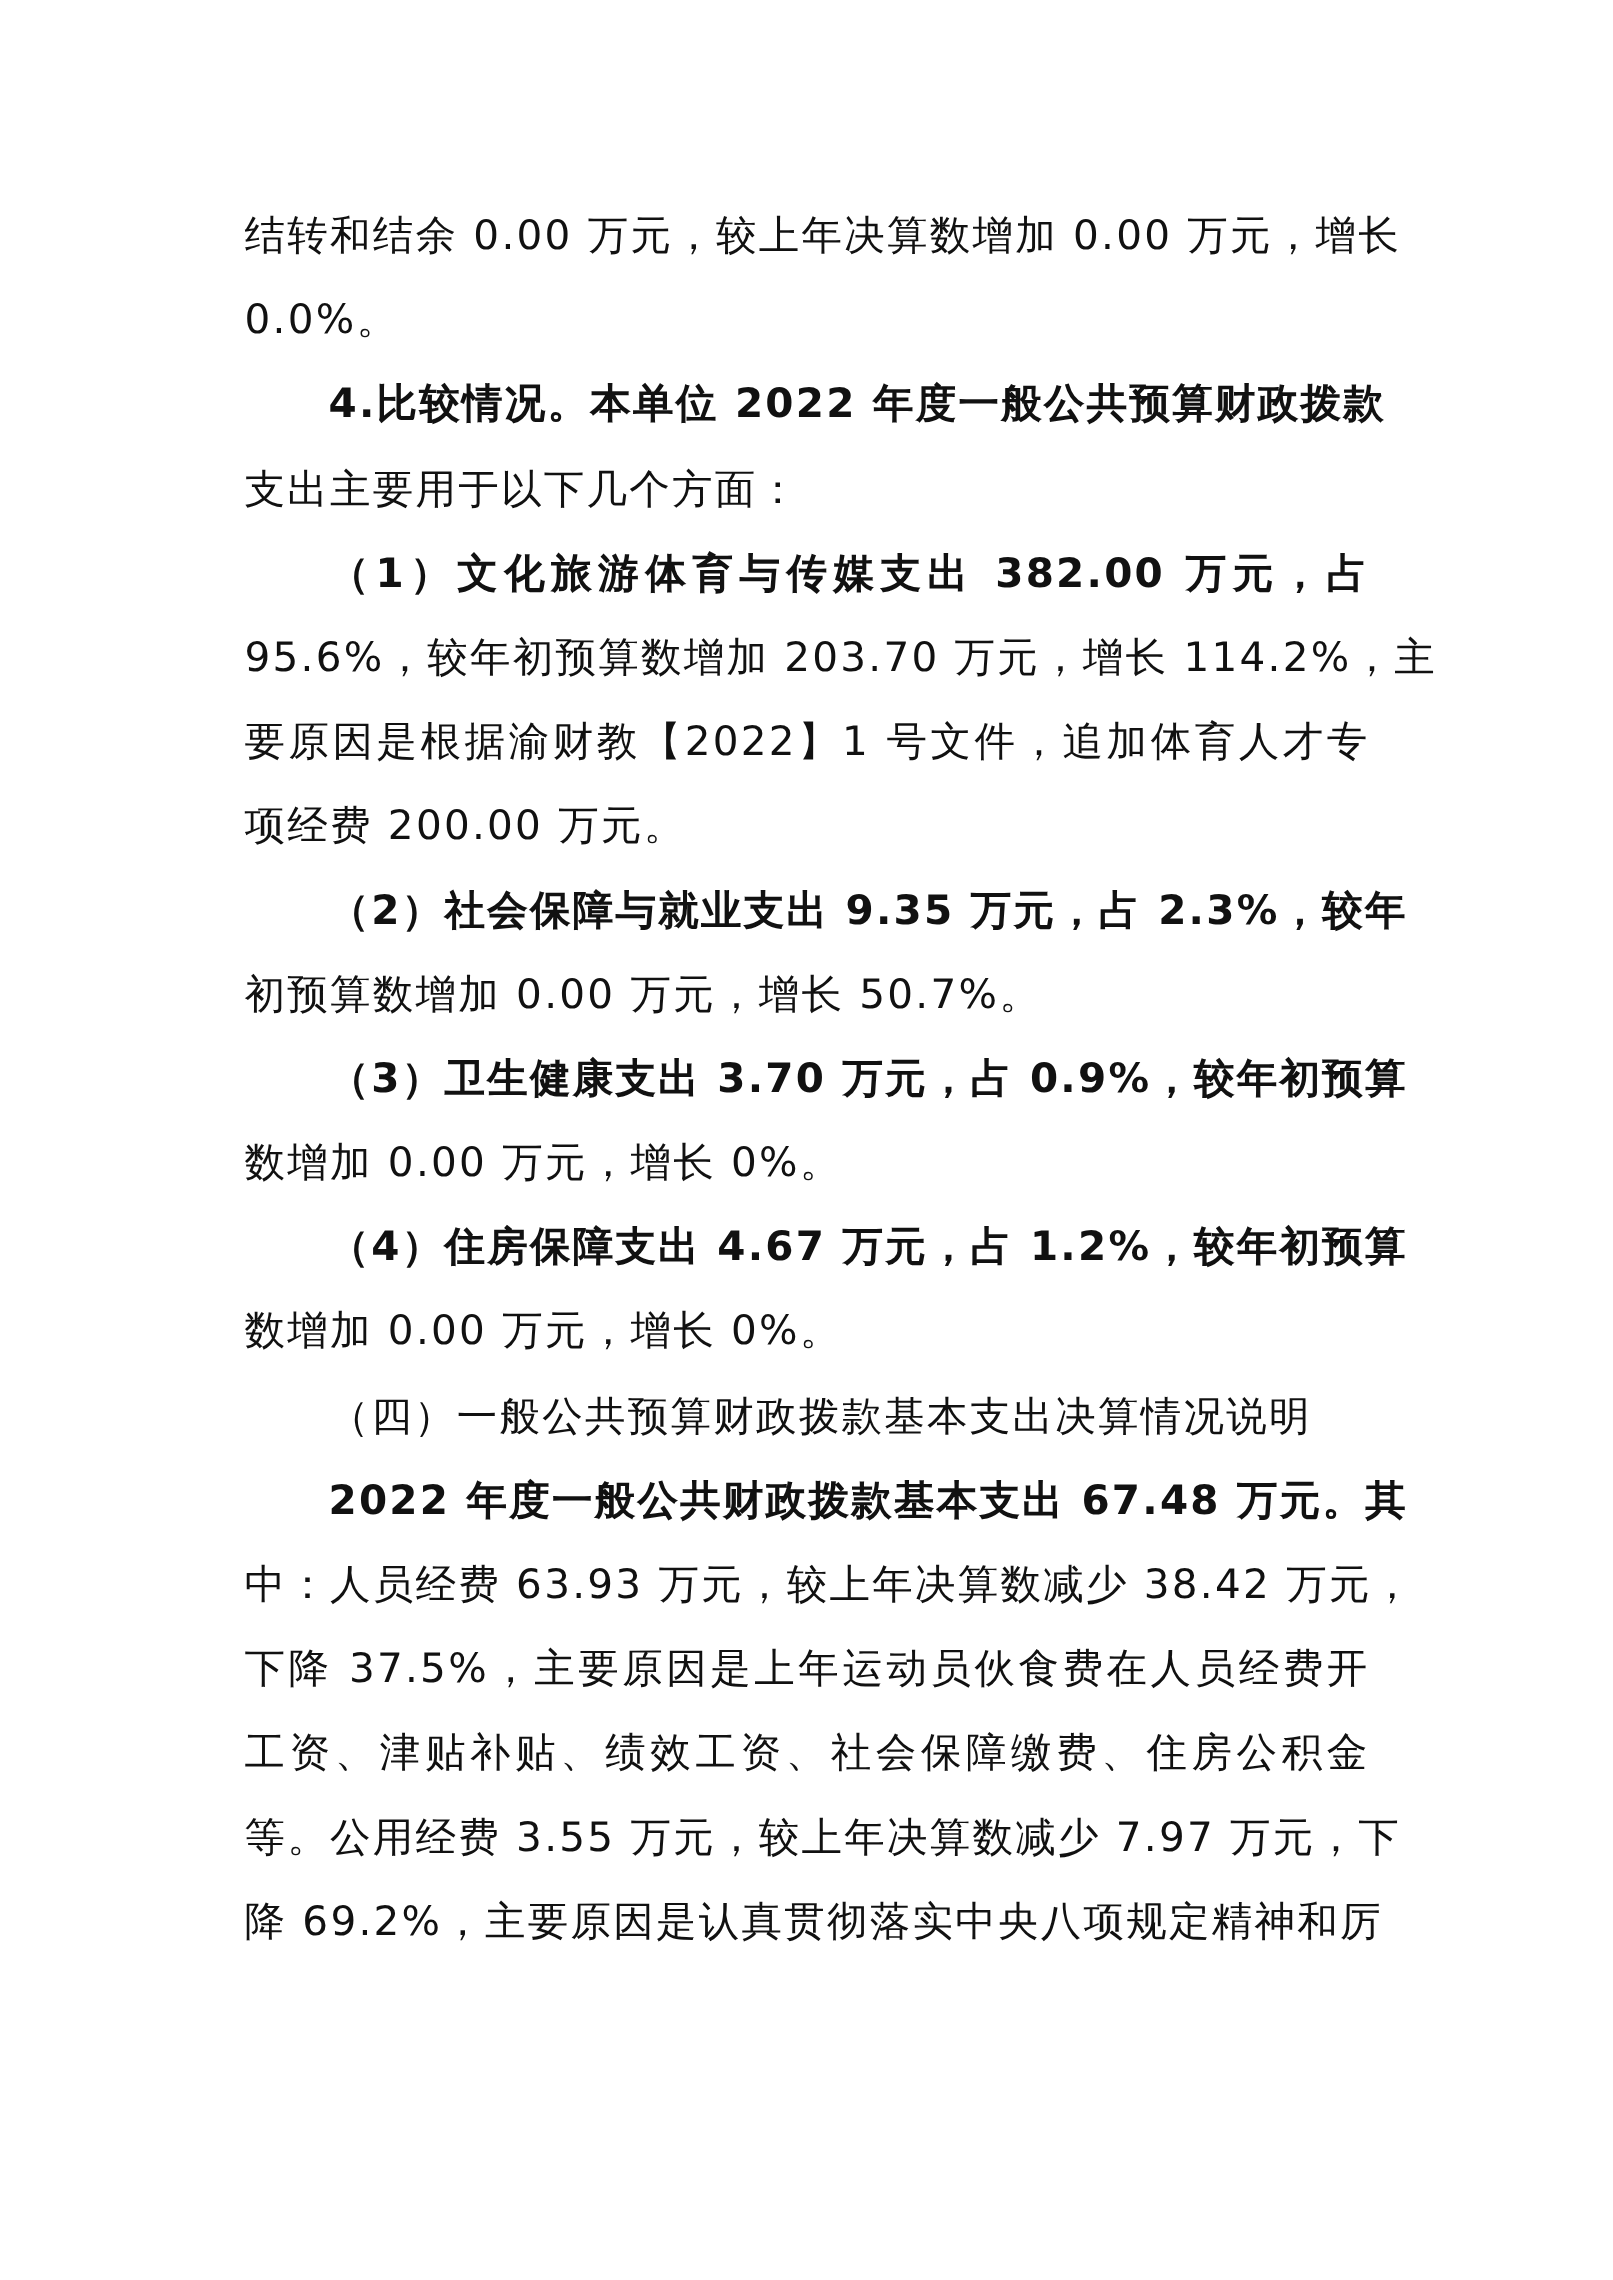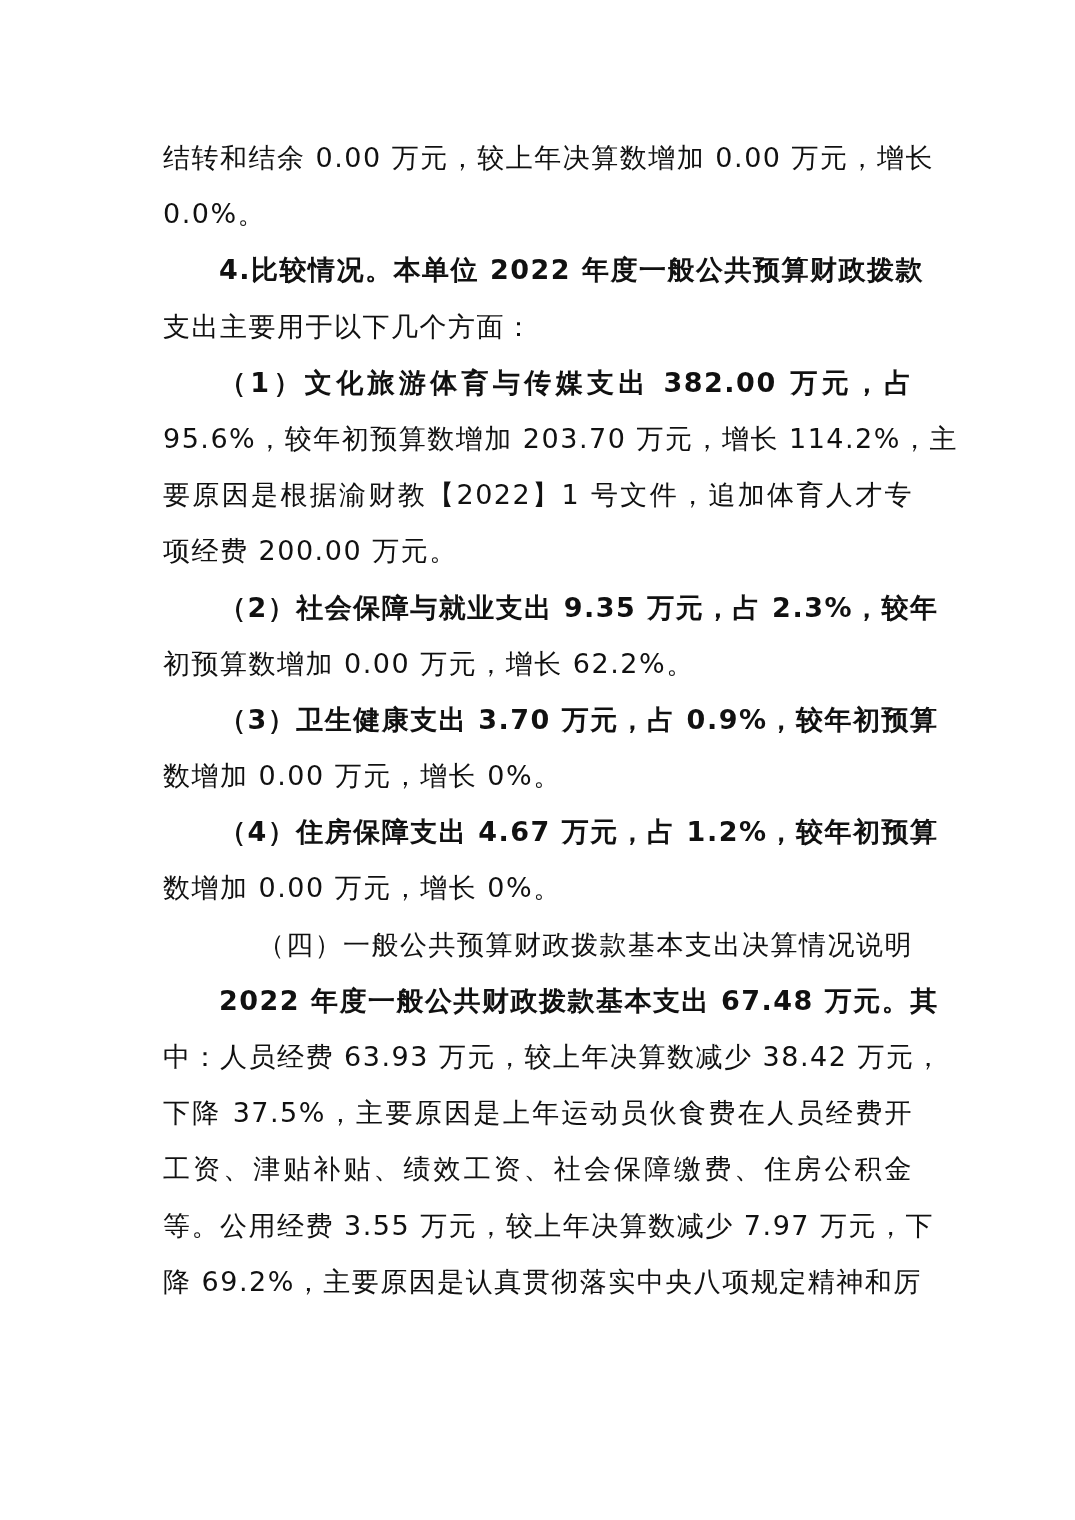--- a/index.html
+++ b/index.html
@@ -32,37 +32,36 @@
     .line.justify {
       text-align: justify;
       text-align-last: justify;
     }
     .line.indent {
       padding-left: 56px;
       font-weight: bold;
     }
     .line.heading {
       font-weight: normal;
-      text-align: right;
     }
   </style>
 </head>
 <body>
 
 <div class="page">
   <div class="line justify">结转和结余 0.00 万元，较上年决算数增加 0.00 万元，增长</div>
   <div class="line">0.0%。</div>
   <div class="line justify indent">4.比较情况。本单位 2022 年度一般公共预算财政拨款</div>
   <div class="line">支出主要用于以下几个方面：</div>
   <div class="line justify indent">（1）文化旅游体育与传媒支出 382.00 万元，占</div>
   <div class="line justify">95.6%，较年初预算数增加 203.70 万元，增长 114.2%，主</div>
   <div class="line justify">要原因是根据渝财教【2022】1 号文件，追加体育人才专</div>
   <div class="line">项经费 200.00 万元。</div>
   <div class="line justify indent">（2）社会保障与就业支出 9.35 万元，占 2.3%，较年</div>
-  <div class="line">初预算数增加 0.00 万元，增长 62.2%。</div>
+  <div class="line">初预算数增加 0.00 万元，增长 50.7%。</div>
   <div class="line justify indent">（3）卫生健康支出 3.70 万元，占 0.9%，较年初预算</div>
   <div class="line">数增加 0.00 万元，增长 0%。</div>
   <div class="line justify indent">（4）住房保障支出 4.67 万元，占 1.2%，较年初预算</div>
   <div class="line">数增加 0.00 万元，增长 0%。</div>
   <div class="line indent heading">（四）一般公共预算财政拨款基本支出决算情况说明</div>
   <div class="line justify indent">2022 年度一般公共财政拨款基本支出 67.48 万元。其</div>
   <div class="line justify">中：人员经费 63.93 万元，较上年决算数减少 38.42 万元，</div>
   <div class="line justify">下降 37.5%，主要原因是上年运动员伙食费在人员经费开</div>
   <div class="line justify">工资、津贴补贴、绩效工资、社会保障缴费、住房公积金</div>
   <div class="line justify">等。公用经费 3.55 万元，较上年决算数减少 7.97 万元，下</div>

